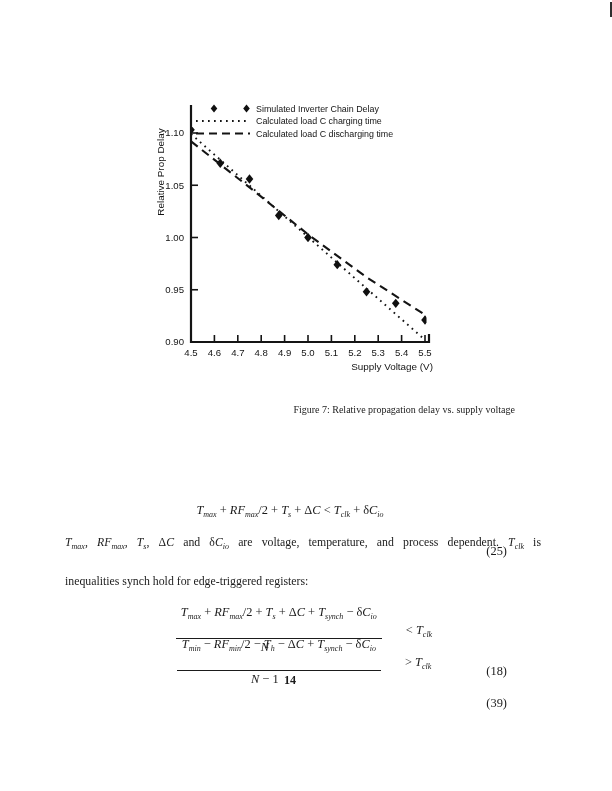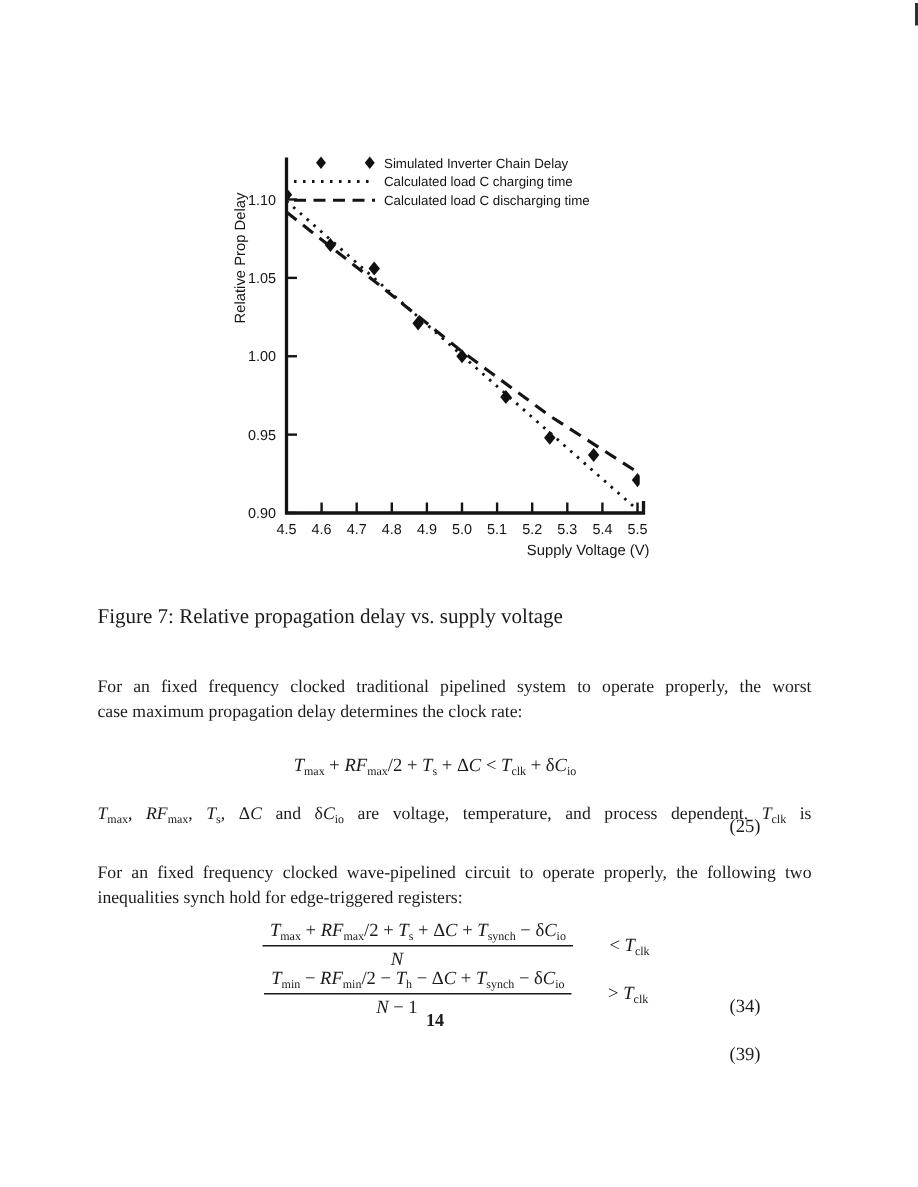--- a/index.html
+++ b/index.html
@@ -2,29 +2,29 @@
 <html><head>
 <meta charset="utf-8">
 <style>
   html,body{margin:0;padding:0;background:#ffffff;}
   .page{position:relative;width:612px;height:791px;background:#ffffff;
         font-family:"Liberation Serif",serif;color:#1b1b1b;overflow:hidden;}
   #chart-svg{position:absolute;top:0;left:0;}
   .ticklab{font:9.6px "Liberation Sans",sans-serif;fill:#141414;}
   .axlab{font:9.9px "Liberation Sans",sans-serif;fill:#141414;}
   .leglab{font:8.9px "Liberation Sans",sans-serif;fill:#141414;}
-  .caption{position:absolute;top:404px;left:65px;width:450px;text-align:left;font-size:14px;}
+  .caption{position:absolute;top:404px;left:65px;width:450px;text-align:right;font-size:10px;}
   .para{position:absolute;left:65px;width:476px;font-size:11.8px;line-height:17px;}
   .para .tline{text-align:justify;text-align-last:justify;}
   .para .tline.last{text-align-last:left;}
-  sub{font-size:8px;line-height:0;vertical-align:-2.6px;}
+  sub{font-size:8px;font-style:italic;line-height:0;vertical-align:-2.6px;}
   .eqrow{position:absolute;left:65px;width:450px;display:flex;justify-content:center;
          align-items:center;font-size:12.4px;}
   .frac{display:inline-flex;flex-direction:column;align-items:center;}
-  .fnum{padding:0 5px 2px 5px;border-bottom:1.2px solid #1b1b1b;margin-left:28px;}
+  .fnum{padding:0 5px 18px 5px;border-bottom:1.2px solid #1b1b1b;margin-left:28px;}
   .fden{padding-top:1px;}
   .rel{margin-left:24px;text-align:center;}
   .eqnum{position:absolute;right:8px;top:50%;transform:translateY(-50%);margin-top:41px;}
   .pagenum{position:absolute;top:673px;left:65px;width:450px;text-align:center;font-size:12.1px;font-weight:bold;}
   .artifact{position:absolute;top:2px;right:0;width:2.5px;height:15px;background:#2f2f2f;}
 </style>
 </head>
 <body>
 
 <div class="page">
@@ -87,46 +87,41 @@
       <path d="M 246.5 104.4 L 249.8 108.5 L 246.5 112.6 L 243.2 108.5 Z" fill="#101010"></path>
       <text x="256" y="111.7" class="leglab">Simulated Inverter Chain Delay</text>
       <line x1="196" y1="121" x2="250" y2="121" stroke="#141414" stroke-width="1.9" stroke-dasharray="1.7 4.3"></line>
       <text x="256" y="124.2" class="leglab">Calculated load C charging time</text>
       <line x1="196" y1="133.5" x2="250" y2="133.5" stroke="#141414" stroke-width="2.1" stroke-dasharray="8 5"></line>
       <text x="256" y="136.7" class="leglab">Calculated load C discharging time</text>
     </svg>
 
   <div class="caption">Figure 7: Relative propagation delay vs. supply voltage</div>
 
-  <div class="para" style="top:449px">
-      <div class="tline">For an fixed frequency clocked traditional pipelined system to operate properly, the worst</div>
-      <div class="tline last">case maximum propagation delay determines the clock rate:</div>
-    </div>
 
   <div class="eqrow" style="top:498px;height:24px">
     <span class="math"><i>T</i><sub>max</sub> + <i>RF</i><sub>max</sub>/2 + <i>T</i><sub>s</sub> + Δ<i>C</i> &lt; <i>T</i><sub>clk</sub> + δ<i>C</i><sub>io</sub></span>
     <span class="eqnum">(25)</span>
   </div>
 
   <div class="para" style="top:534px">
       <div class="tline"><i>T</i><sub>max</sub>, <i>RF</i><sub>max</sub>, <i>T</i><sub>s</sub>, Δ<i>C</i> and δ<i>C</i><sub>io</sub> are voltage, temperature, and process dependent.  <i>T</i><sub>clk</sub> is</div>
     </div>
 
   <div class="para" style="top:573px">
-      <div class="tline">For an fixed frequency clocked wave-pipelined circuit to operate properly, the following two</div>
       <div class="tline last">inequalities synch hold for edge-triggered registers:</div>
     </div>
 
   <div class="eqrow" style="top:609px;height:42px">
     <span class="frac">
       <span class="fnum math"><i>T</i><sub>max</sub> + <i>RF</i><sub>max</sub>/2 + <i>T</i><sub>s</sub> + Δ<i>C</i> + <i>T</i><sub>synch</sub> − δ<i>C</i><sub>io</sub></span>
       <span class="fden math"><i>N</i></span>
     </span>
     <span class="rel math">&lt; <i>T</i><sub>clk</sub></span>
-    <span class="eqnum">(34)</span>
+    <span class="eqnum">(18)</span>
   </div>
 
   <div class="eqrow" style="top:641px;height:42px">
     <span class="frac">
       <span class="fnum math"><i>T</i><sub>min</sub> − <i>RF</i><sub>min</sub>/2 − <i>T</i><sub>h</sub> − Δ<i>C</i> + <i>T</i><sub>synch</sub> − δ<i>C</i><sub>io</sub></span>
       <span class="fden math"><i>N</i> − 1</span>
     </span>
     <span class="rel math">&gt; <i>T</i><sub>clk</sub></span>
     <span class="eqnum">(39)</span>
   </div>

